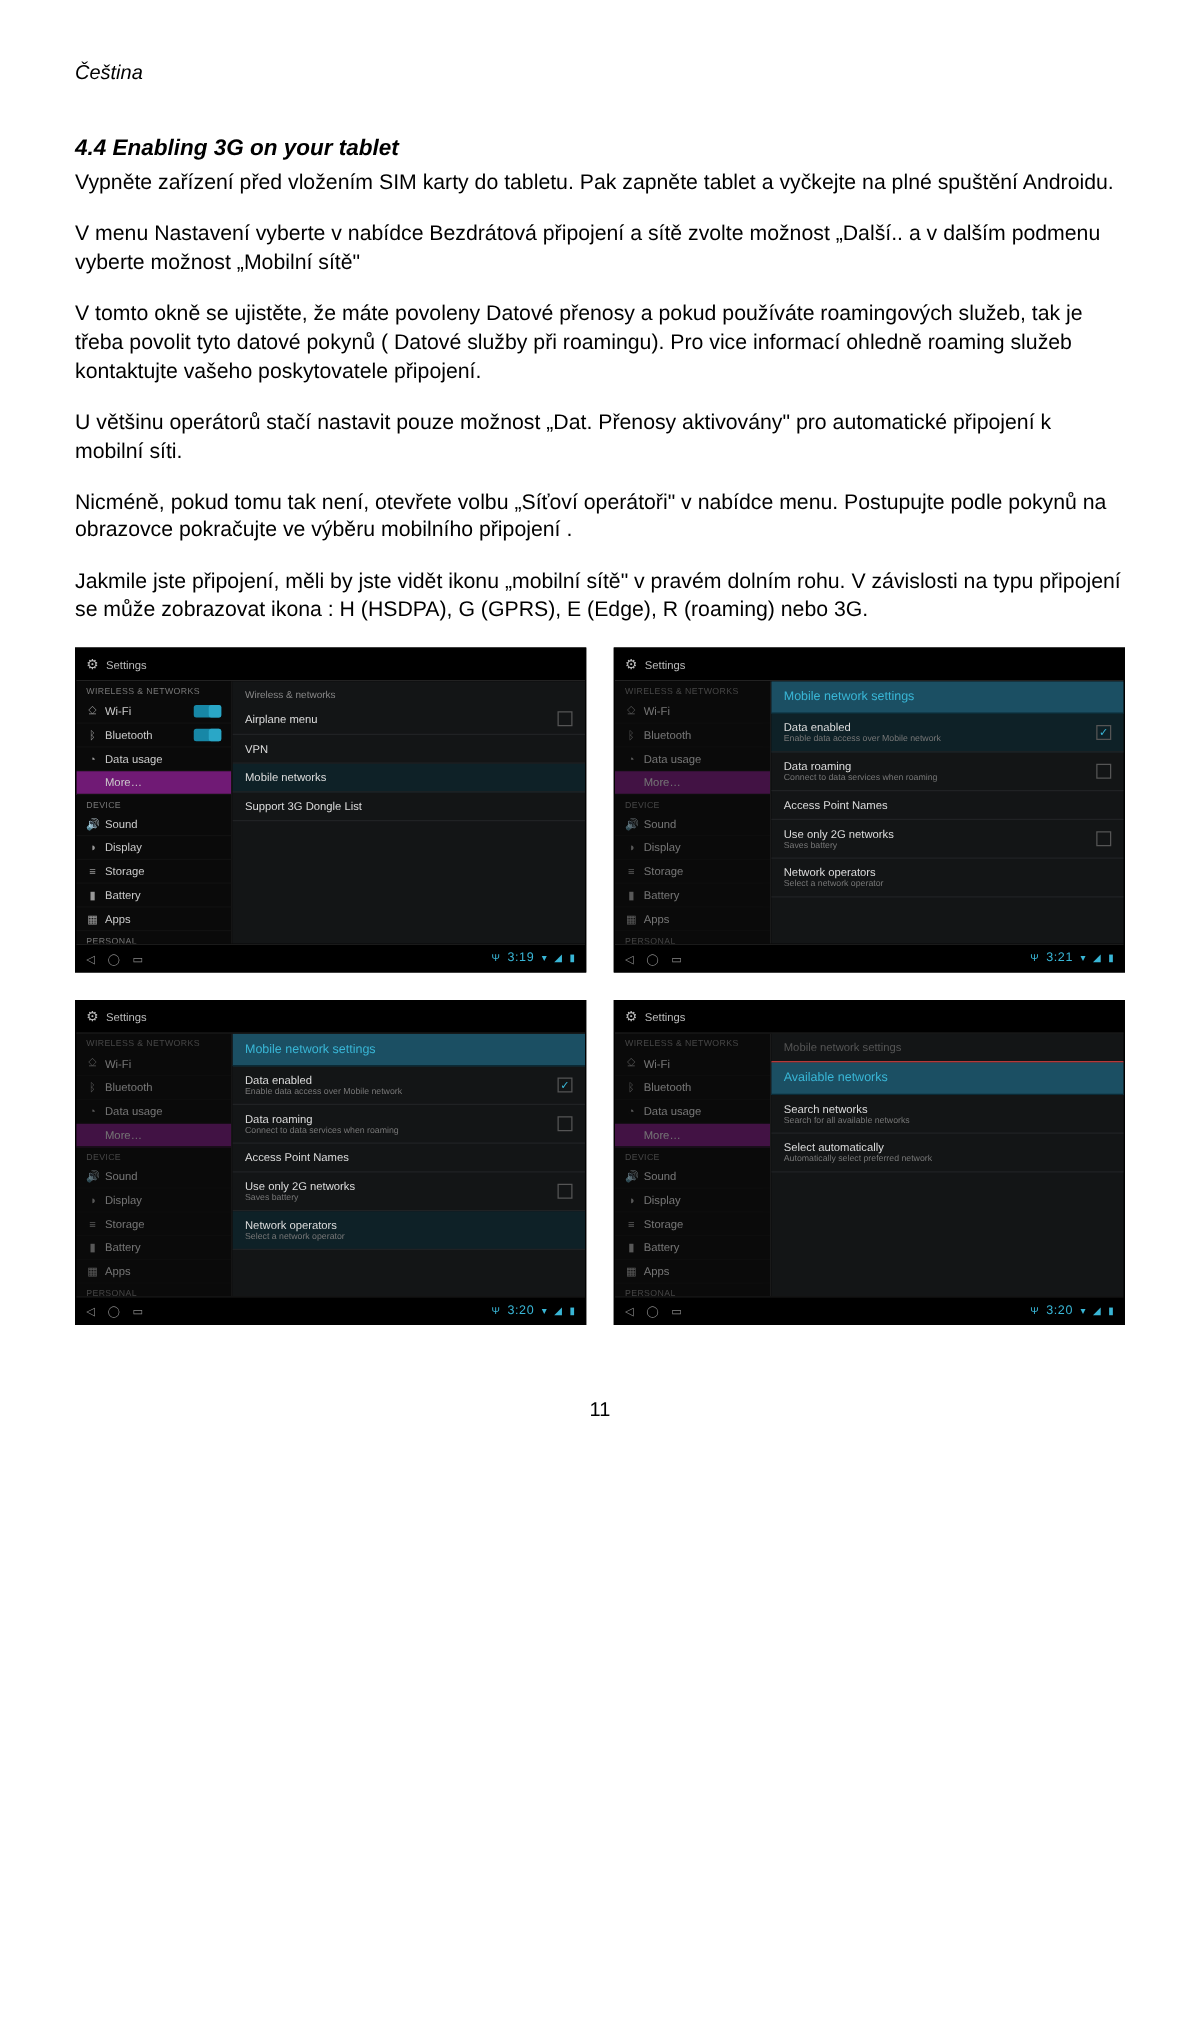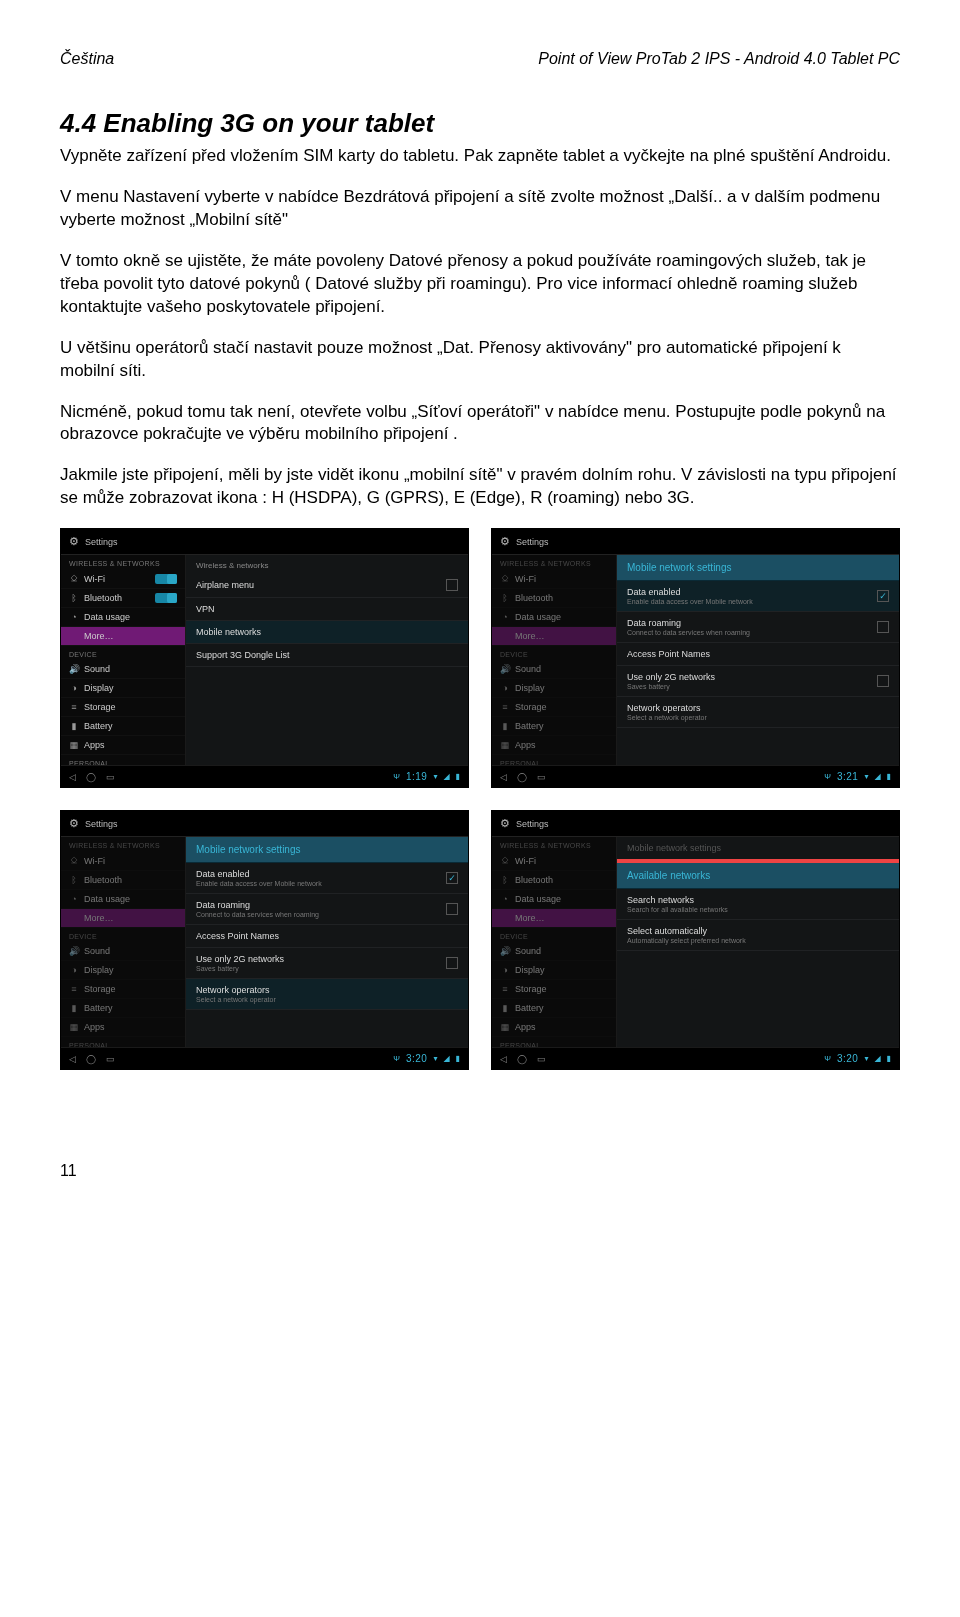--- a/index.html
+++ b/index.html
@@ -5,21 +5,21 @@
   * { box-sizing: border-box; }
   body {
     font-family: Arial, Helvetica, sans-serif;
     margin: 0;
     background: #fff;
     color: #000;
     width: 960px;
   }
   .page { padding: 50px 60px 30px 60px; }
   .header-row { display: flex; justify-content: space-between; font-style: italic; font-size: 16px; margin-bottom: 40px; text-align: center; }
-  h2 { font-size: 26px; font-weight: bold; font-style: italic; margin: 0 0 6px 0; }
+  h2 { font-size: 18px; font-weight: bold; font-style: italic; margin: 0 0 6px 0; }
   .body-text { font-size: 17px; line-height: 1.35; margin: 0 0 18px 0; }
   .screens-grid { display: grid; grid-template-columns: 1fr 1fr; gap: 22px 22px; margin-top: 8px; }
   .screen { background: #000; color: #ddd; font-size: 9px; height: 260px; display: flex; flex-direction: column; overflow: hidden; border: 1px solid #000; }
   .screen-top { display: flex; align-items: center; gap: 6px; padding: 6px 8px; color: #bbb; border-bottom: 1px solid #222; }
   .screen-top .gear { font-size: 11px; }
   .screen-body { flex: 1; display: flex; min-height: 0; }
   .sidebar { width: 125px; background: #0a0a0a; border-right: 1px solid #1a1a1a; overflow: hidden; }
   .sb-section { color: #777; font-size: 7px; padding: 5px 8px 2px 8px; letter-spacing: .3px; }
   .sb-item { display: flex; align-items: center; justify-content: space-between; padding: 4px 8px; color: #ccc; border-bottom: 1px solid #111; cursor: pointer; }
   .sb-item .lbl { display: flex; align-items: center; gap: 5px; }
@@ -34,31 +34,30 @@
   .row { display: flex; justify-content: space-between; align-items: center; padding: 6px 10px; border-bottom: 1px solid #202224; cursor: pointer; }
   .row .t { color: #ddd; }
   .row .s { color: #777; font-size: 7px; display: block; margin-top: 1px; }
   .row.sel { background: #0e2127; }
   .check { width: 12px; height: 12px; border: 1px solid #555; display: flex; align-items: center; justify-content: center; color: #39b6d6; font-size: 9px; }
   .navbar { height: 22px; background: #000; border-top: 1px solid #1a1a1a; display: flex; align-items: center; justify-content: space-between; padding: 0 8px; color: #888; font-size: 9px; }
   .nav-left { display: flex; gap: 10px; }
   .nav-right { display: flex; gap: 6px; align-items: center; }
   .clock { color: #39b6d6; font-size: 10px; letter-spacing: .5px; }
   .status-ico { color: #39b6d6; font-size: 8px; }
-  .page-number { margin-top: 92px; font-size: 16px; }
+  .page-number { text-align: center; margin-top: 60px; font-size: 16px; }
   .dimmed .sb-item, .dimmed .sb-section { opacity: .55; }
-  .popup { margin: 0; background: #131516; border-top: 4px solid #ef4444; }
+  .popup { margin: 0; background: #131516; border-top: 1px solid #ef4444; }
 </style>
 </head>
 <body>
 
 <div class="page">
   <div class="header-row">
     <span>Čeština</span>
-    <span>Point of View ProTab 2 IPS - Android 4.0 Tablet PC</span>
   </div>
 
   <h2>4.4 Enabling 3G on your tablet</h2>
   <p class="body-text">Vypněte zařízení před vložením SIM karty do tabletu. Pak zapněte tablet a vyčkejte na plné spuštění Androidu.</p>
   <p class="body-text">V menu Nastavení vyberte v nabídce Bezdrátová připojení a sítě zvolte možnost „Další.. a v dalším podmenu vyberte možnost „Mobilní sítě"</p>
   <p class="body-text">V tomto okně se ujistěte, že máte povoleny Datové přenosy a pokud používáte roamingových služeb, tak je třeba povolit tyto datové pokynů ( Datové služby při roamingu). Pro vice informací ohledně roaming služeb kontaktujte vašeho poskytovatele připojení.</p>
   <p class="body-text">U většinu operátorů stačí nastavit pouze možnost „Dat. Přenosy aktivovány" pro automatické připojení k mobilní síti.</p>
   <p class="body-text">Nicméně, pokud tomu tak není, otevřete volbu „Síťoví operátoři" v nabídce menu. Postupujte podle pokynů na obrazovce pokračujte ve výběru mobilního připojení .</p>
   <p class="body-text">Jakmile jste připojení, měli by jste vidět ikonu „mobilní sítě" v pravém dolním rohu. V závislosti na typu připojení se může zobrazovat ikona : H (HSDPA), G (GPRS), E (Edge), R (roaming) nebo 3G.</p>
 
@@ -154,21 +153,21 @@
         </div>
       </div>
       <div class="navbar">
         <div class="nav-left">
             <span>◁</span>
             <span>◯</span>
             <span>▭</span>
           </div>
         <div class="nav-right">
             <span class="status-ico">Ψ</span>
-            <span class="clock">1:19</span>
+            <span class="clock">3:19</span>
             <span class="status-ico">▾</span>
             <span class="status-ico">◢</span>
             <span class="status-ico">▮</span>
           </div>
       </div>
     </div>
 
     <div class="screen">
       <div class="screen-top">
           <span class="gear">⚙</span>

